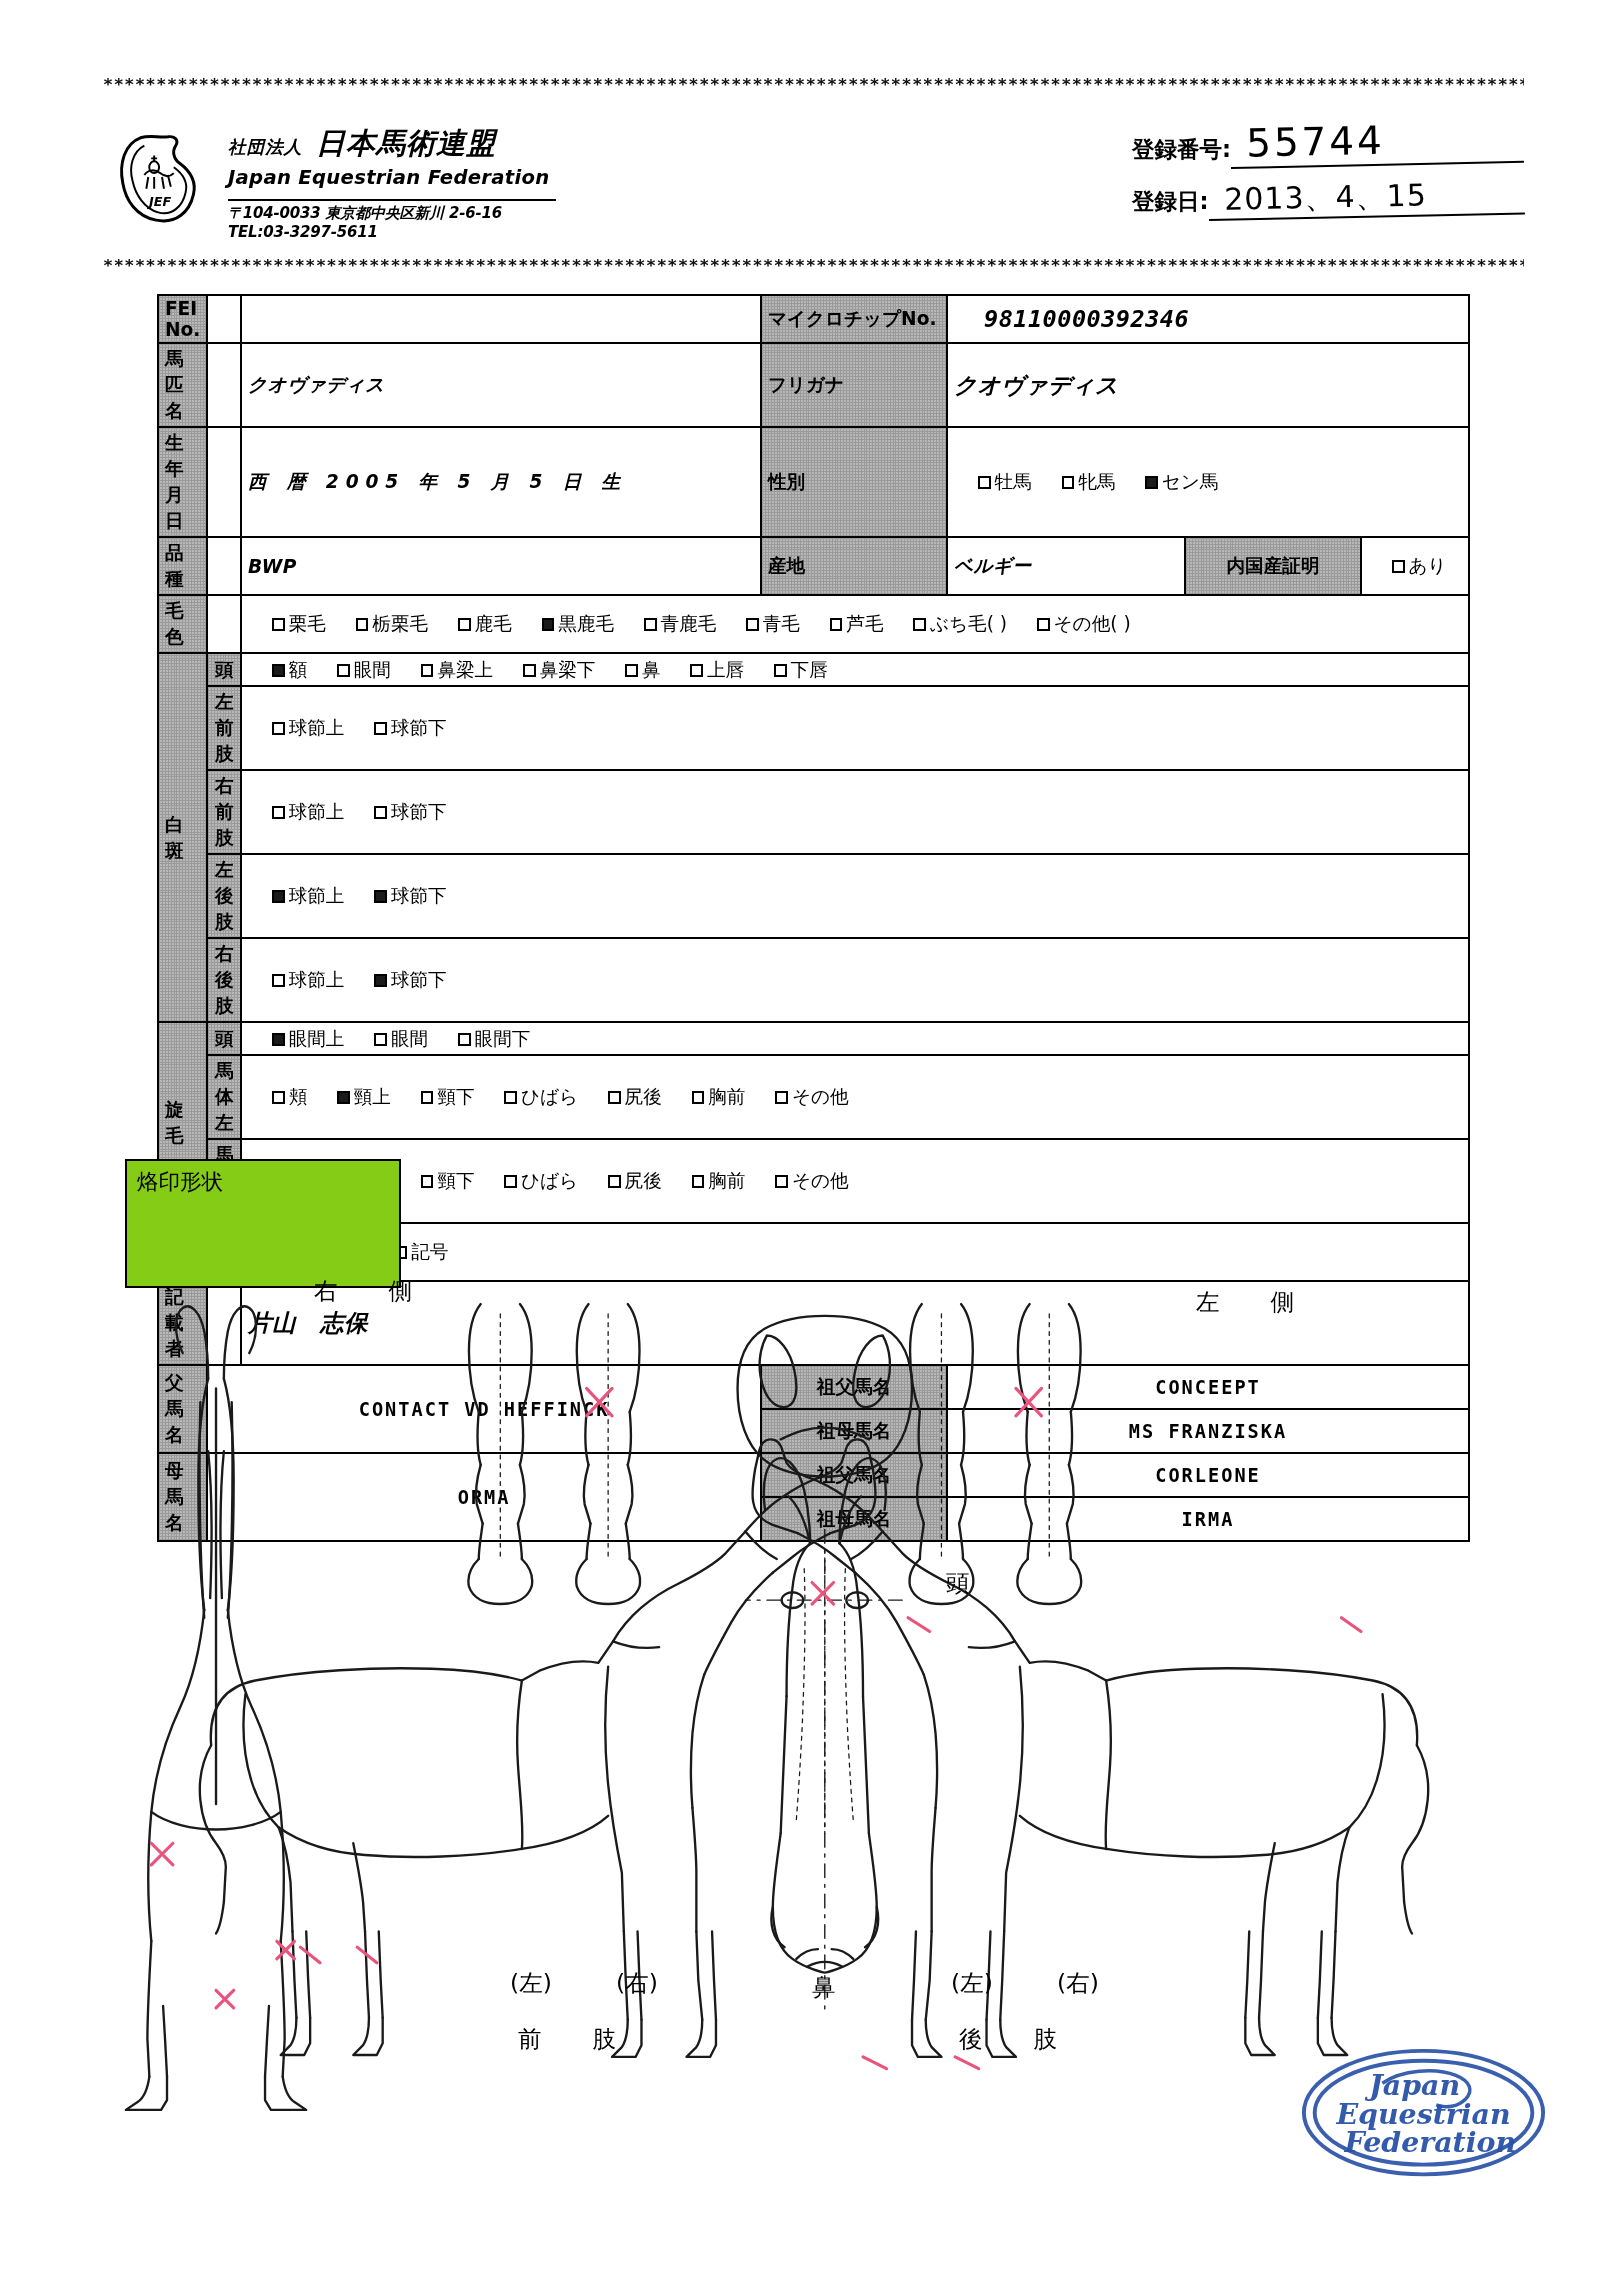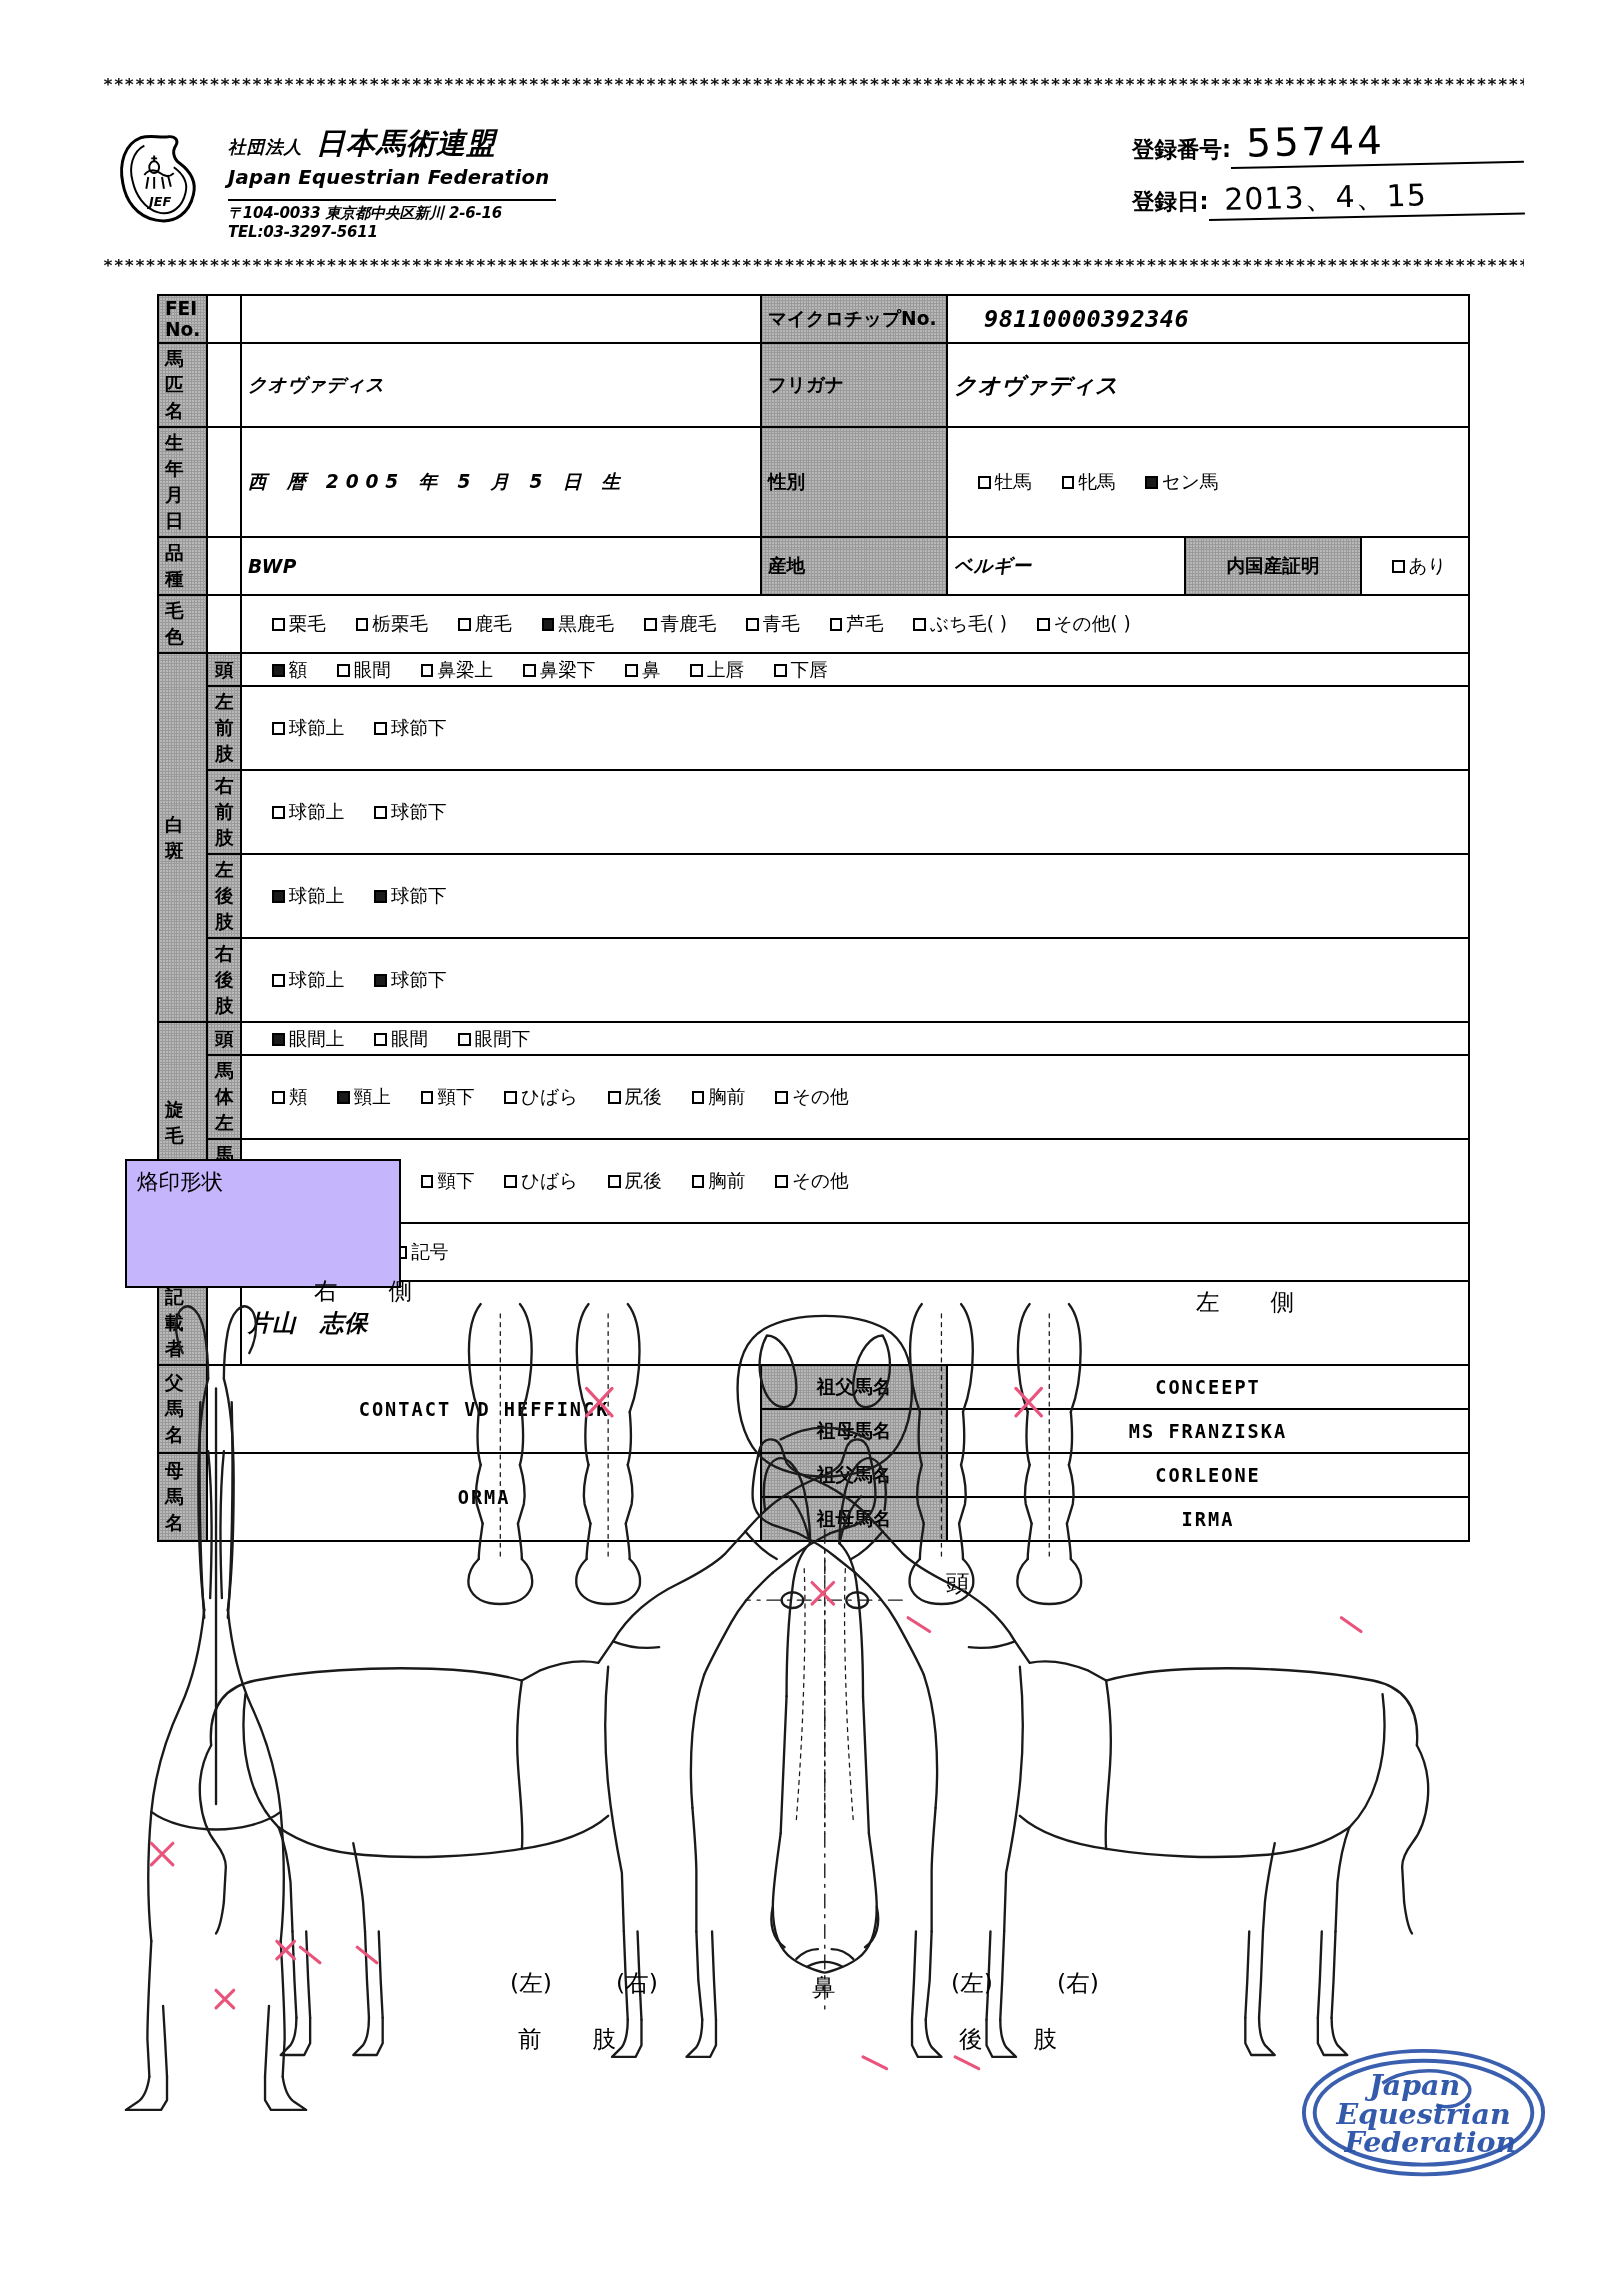--- a/index.html
+++ b/index.html
@@ -83,21 +83,21 @@
   .sq{display:inline-block;width:12.7px;height:12.7px;border:2px solid #000;margin-right:3.9px;
       vertical-align:-1px;background:#fff;box-sizing:border-box;}
   .sq.on{background:#1a1a1a;}
   .ped-name{text-align:center;font-family:"DejaVu Sans Mono","Liberation Mono",monospace;
             font-weight:700;font-size:22.5px;letter-spacing:2px;}
   .ped-gname{text-align:center;font-family:"DejaVu Sans Mono","Liberation Mono",monospace;
              font-weight:700;font-size:20.6px;letter-spacing:2px;}
   .dob{font-weight:900;font-style:italic;font-size:25.5px;letter-spacing:6.9px;}
 
   
-  .brandbox{position:absolute;left:125px;top:1159px;width:272px;height:125px;border:2.9px solid #000;background:#c4b5fd;}
+  .brandbox{position:absolute;left:125px;top:1159px;width:272px;height:125px;border:2.9px solid #000;background:#84cc16;}
   .brandbox .lab{font-size:21.6px;padding:5.9px 9.8px;font-weight:400;}
 
   
   .diagram{position:absolute;left:118px;top:1157px;width:1392px;height:1098px;}
   .diagram svg{display:block;}
   .dlabel{position:absolute;font-size:23.5px;letter-spacing:13.7px;white-space:nowrap;}
 
   
   .stamp{position:absolute;left:1299px;top:2034px;width:250px;height:172px;}
 </style>

